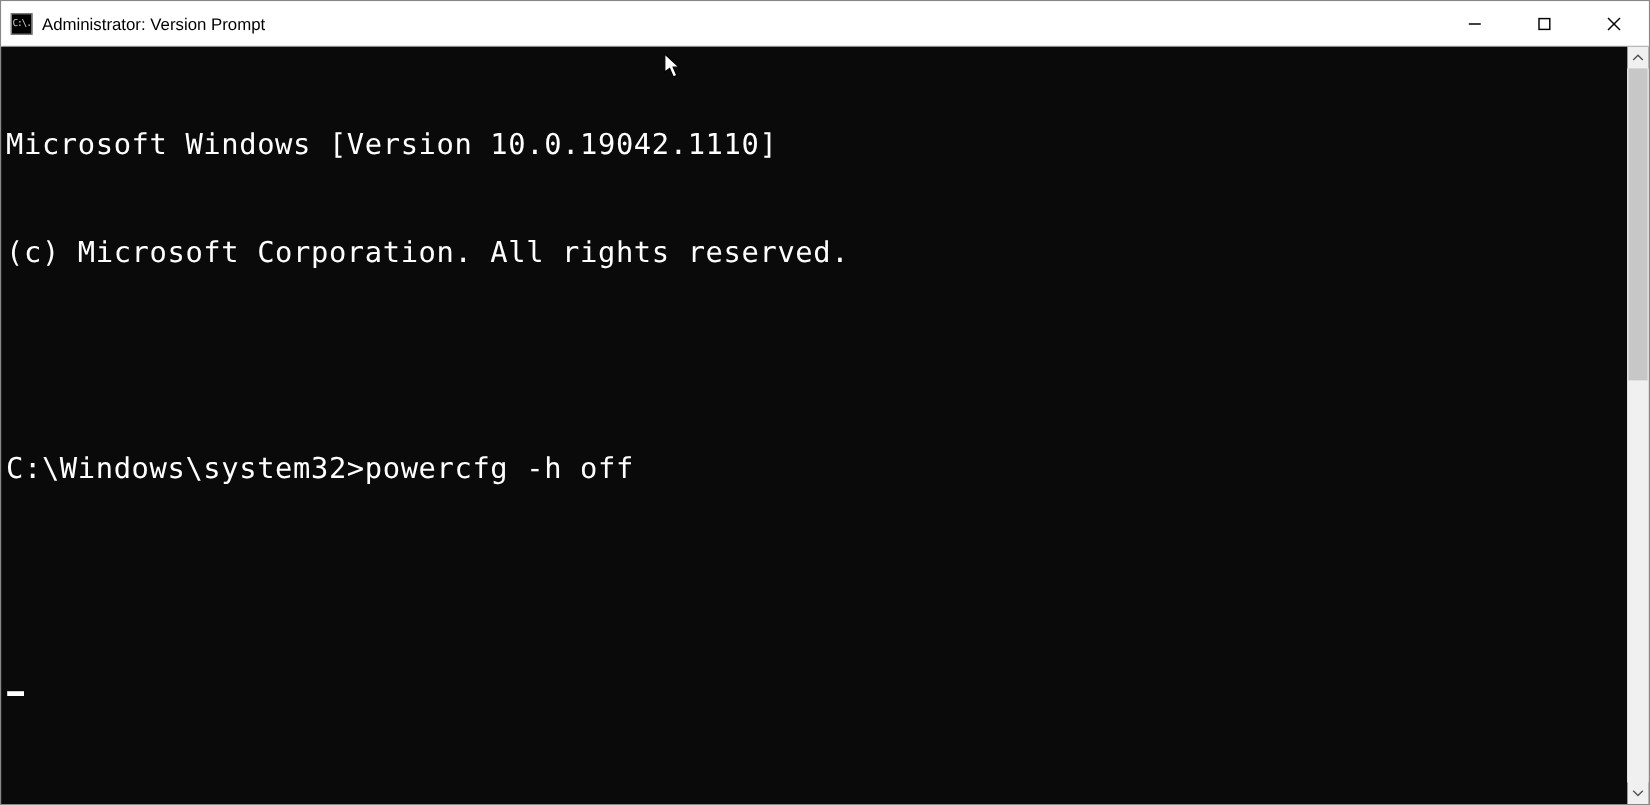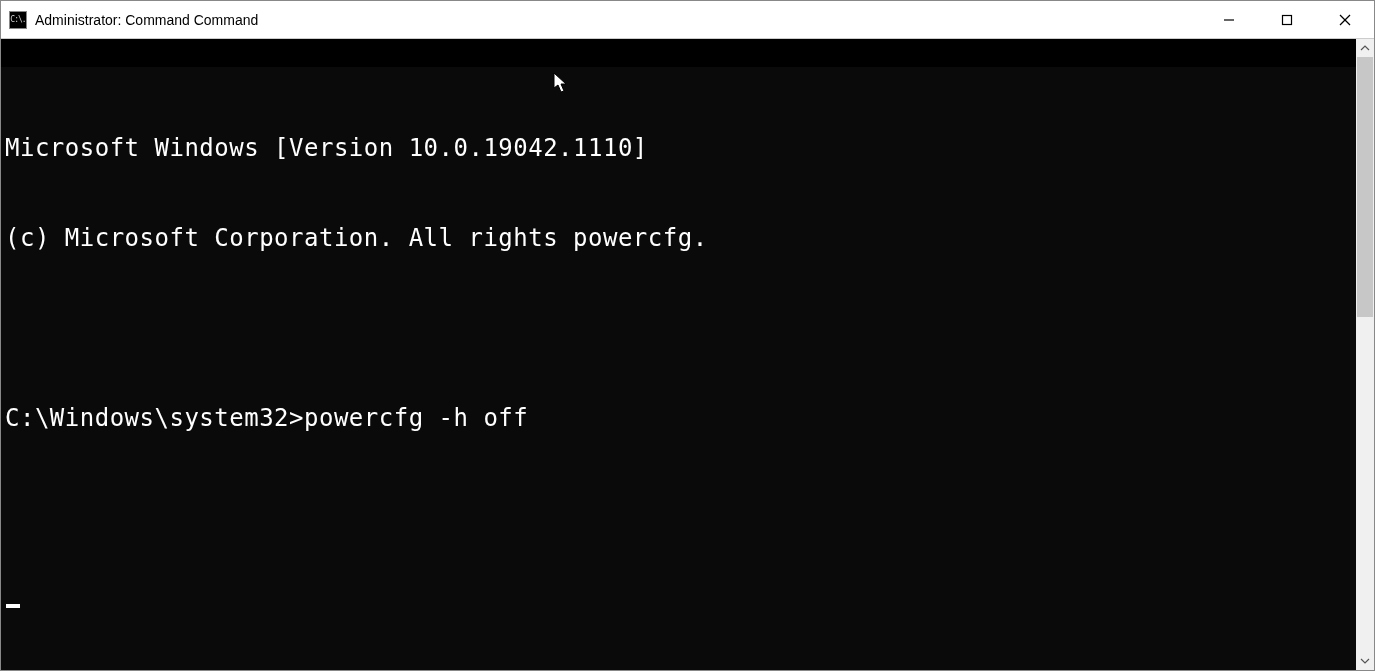--- a/index.html
+++ b/index.html
@@ -75,21 +75,20 @@
       flex: 1;
       background: #0a0a0a;
       color: #ffffff;
       font-family: "NSimSun", "SimSun", "Consolas", monospace;
       font-size: 24px;
       line-height: 1.25;
       padding: 6px 0 0 4px;
       white-space: pre;
       letter-spacing: 0.5px;
       position: relative;
-      margin-top: 28px;
     }
     .terminal-line {
       min-height: 30px;
     }
     .cursor {
       display: inline-block;
       width: 14px;
       height: 4px;
       background: #fff;
       vertical-align: baseline;
@@ -136,21 +135,21 @@
     }
   </style>
 </head>
 <body>
 
 <div class="titlebar">
   <div class="titlebar-left">
     <div class="app-icon">
       <span class="app-icon-inner">C:\.</span>
     </div>
-    <span class="title-text">Administrator: Command Command</span>
+    <span class="title-text">Administrator: Version Prompt</span>
   </div>
   <div class="titlebar-right">
     <div class="win-btn">
       <svg width="12" height="12" viewBox="0 0 12 12">
           <line x1="1" y1="6" x2="11" y2="6" stroke-width="1.2"></line>
         </svg>
     </div>
     <div class="win-btn">
       <svg width="12" height="12" viewBox="0 0 12 12">
           <rect x="1.5" y="1.5" width="9" height="9" stroke-width="1.2"></rect>
@@ -161,21 +160,21 @@
           <line x1="1" y1="1" x2="11" y2="11" stroke-width="1.2"></line>
           <line x1="11" y1="1" x2="1" y2="11" stroke-width="1.2"></line>
         </svg>
     </div>
   </div>
 </div>
 
 <div class="terminal-wrapper">
   <div class="terminal">
     <div class="terminal-line">Microsoft Windows [Version 10.0.19042.1110]</div>
-    <div class="terminal-line">(c) Microsoft Corporation. All rights powercfg.</div>
+    <div class="terminal-line">(c) Microsoft Corporation. All rights reserved.</div>
     <div class="terminal-line"></div>
     <div class="terminal-line">C:\Windows\system32&gt;powercfg -h off</div>
     <div class="terminal-line"></div>
     <div class="terminal-line"><span class="cursor"></span></div>
     <svg class="mouse-cursor" width="16" height="22" viewBox="0 0 16 22">
       <path d="M1 1 L1 16 L5 13 L8 20 L11 19 L8 12 L13 12 Z" fill="#fff" stroke="#000" stroke-width="1"></path>
     </svg>
   </div>
   <div class="scrollbar">
     <div class="scroll-btn">

